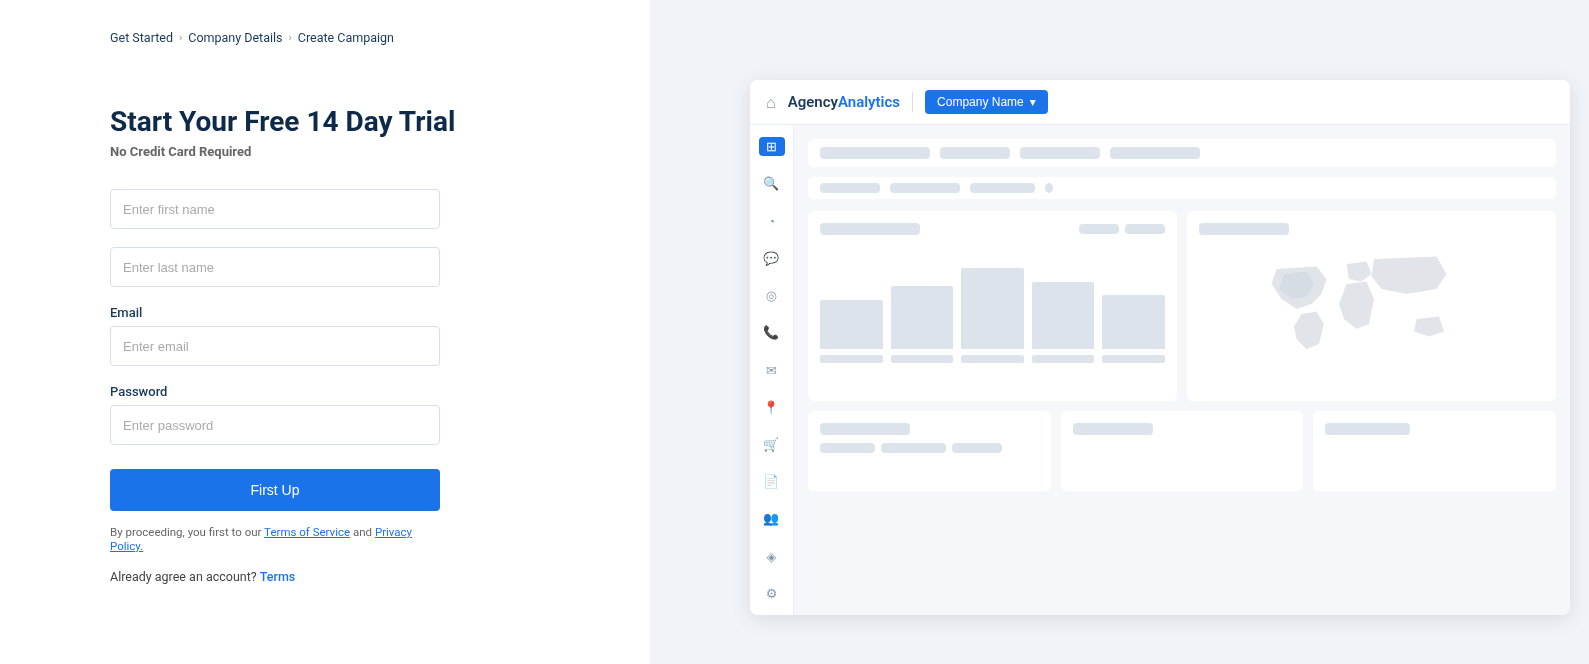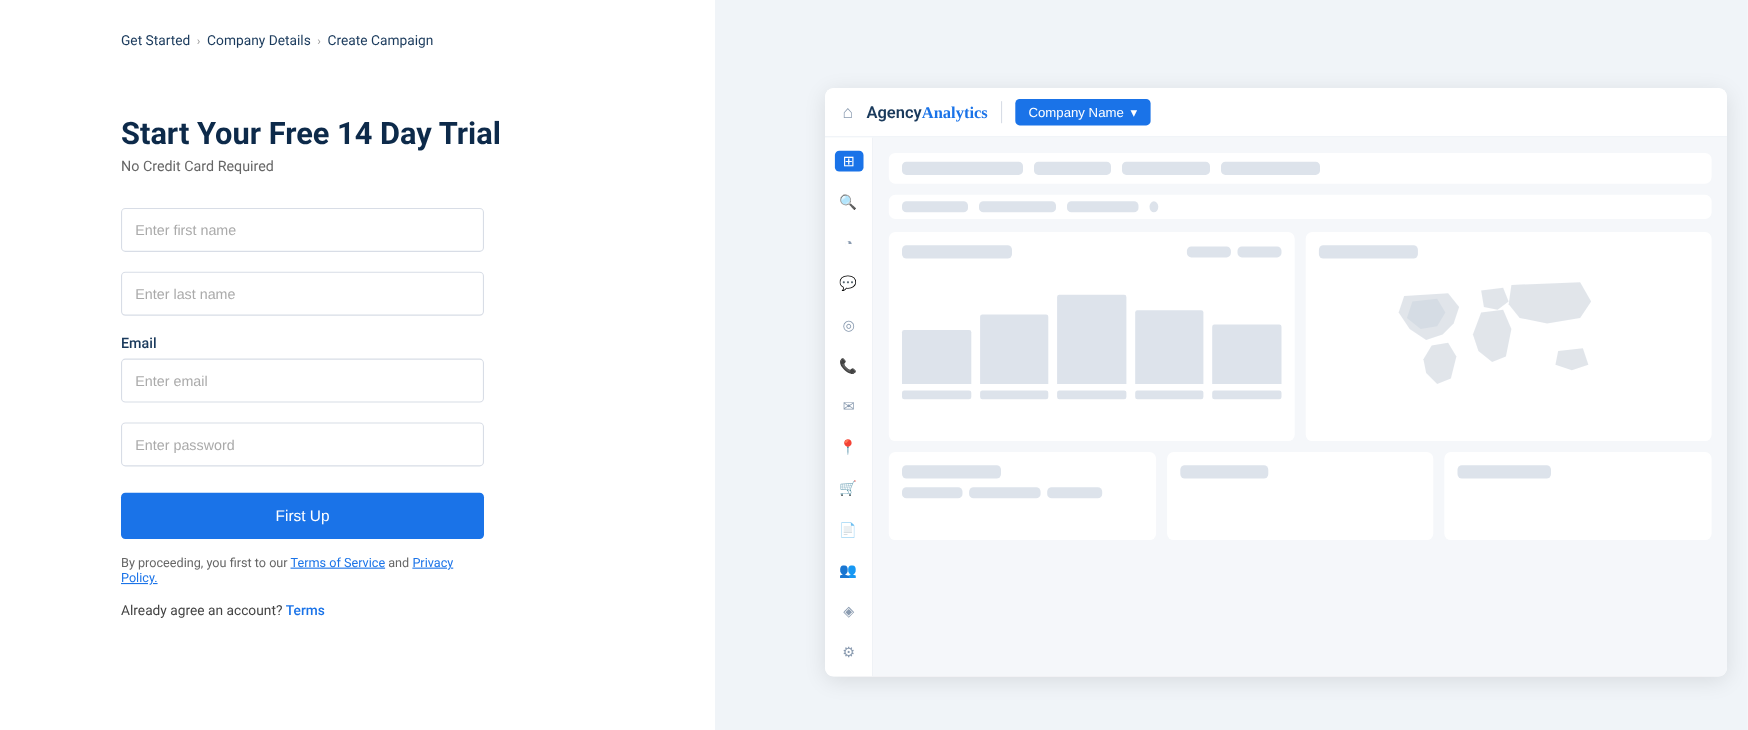--- a/index.html
+++ b/index.html
@@ -40,20 +40,21 @@
     .form-title {
       font-size: 28px;
       font-weight: 700;
       color: #0d2a4a;
       margin-bottom: 6px;
     }
     .form-subtitle {
       font-size: 13px;
       color: #666;
       margin-bottom: 30px;
+      font-weight: bold;
     }
 
     .form-group {
       margin-bottom: 18px;
     }
     .form-label {
       display: block;
       font-size: 13px;
       font-weight: 500;
       color: #1a3a5c;
@@ -338,20 +339,21 @@
   </div>
 
   
   <div class="form-group">
     <label class="form-label">Email</label>
     <input class="form-input" type="email" placeholder="Enter email" style="">
   </div>
 
   
   <div class="form-group">
+    <label class="form-label">Password</label>
     <input class="form-input" type="password" placeholder="Enter password" style="">
   </div>
 
   
   <button class="signup-btn">First Up</button>
 
   
   <p class="terms-text">
     <span>By proceeding, you first to our </span><a href="#">Terms of Service</a><span> and </span><a href="#">Privacy Policy.</a>
   </p>
@@ -363,21 +365,21 @@
 
 </div>
 
 <div class="right-panel">
 
   <div class="dashboard-preview">
 
     <div class="dash-nav">
       <span class="dash-home-icon">⌂</span>
       <span class="dash-logo">
-        <span>Agency</span><span style="color:#1a73e8;font-family:Liberation Serif, serif;">Analytics</span>
+        <span>Agency</span><span style="color:#1a73e8;">Analytics</span>
       </span>
       <div class="dash-divider"></div>
       <button class="dash-campaign-btn">
         <span>Company Name</span>
         <span>▾</span>
       </button>
       <div class="dash-spacer"></div>
     </div>
 
     <div class="dash-body">

